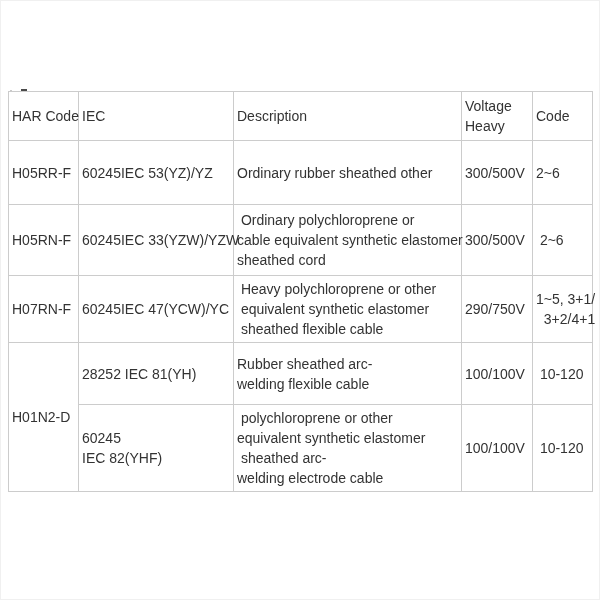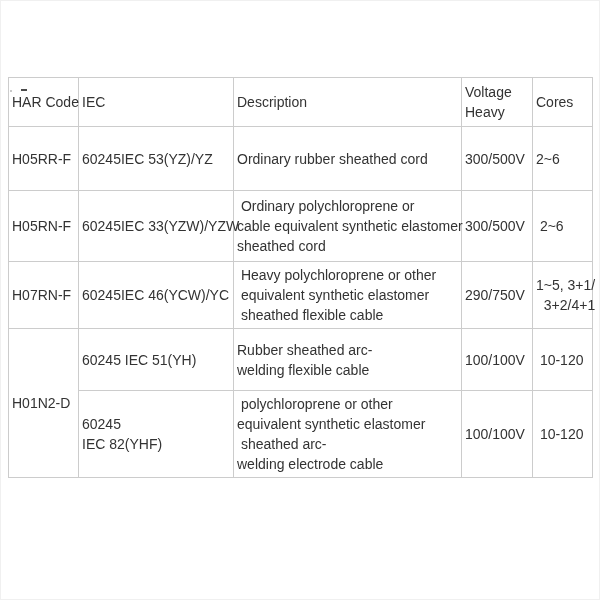--- a/index.html
+++ b/index.html
@@ -16,21 +16,21 @@
     position: absolute; left: 9px; top: 89px;
     width: 2px; height: 2px; background: #c9c9c9;
   }
   .stray-dash {
     position: absolute; left: 20px; top: 88px;
     width: 6px; height: 2px; background: #4a4a4a;
   }
   table.spec {
     position: absolute;
     left: 7px;
-    top: 76px;
+    top: 90px;
     border-collapse: collapse;
     table-layout: fixed;
     width: 584px;
   }
   table.spec th, table.spec td {
     border: 1px solid #cccccc;
     font-size: 14px;
     font-weight: normal;
     color: #333333;
     line-height: 20px;
@@ -62,51 +62,51 @@
       <col style="width:71px">
       <col style="width:60px">
     </colgroup>
     <tbody>
       <tr class="hdr">
         <th>HAR Code</th>
         <th>IEC</th>
         <th>Description</th>
         <th>Voltage
 Heavy</th>
-        <th>Cores</th>
+        <th>Code</th>
       </tr>
       <tr class="r0">
         <td>H05RR-F</td>
         <td>60245IEC 53(YZ)/YZ</td>
-        <td>Ordinary rubber sheathed cord</td>
+        <td>Ordinary rubber sheathed other</td>
         <td>300/500V</td>
         <td>2~6</td>
       </tr>
       <tr class="r1">
         <td>H05RN-F</td>
         <td>60245IEC 33(YZW)/YZW</td>
         <td> Ordinary polychloroprene or
 cable equivalent synthetic elastomer
 sheathed cord</td>
         <td>300/500V</td>
         <td> 2~6</td>
       </tr>
       <tr class="r2">
         <td>H07RN-F</td>
-        <td>60245IEC 46(YCW)/YC</td>
+        <td>60245IEC 47(YCW)/YC</td>
         <td> Heavy polychloroprene or other
  equivalent synthetic elastomer
  sheathed flexible cable</td>
         <td>290/750V</td>
         <td>1~5, 3+1/
   3+2/4+1</td>
       </tr>
       <tr class="r3">
         <td rowspan="2">H01N2-D</td>
-        <td>60245 IEC 51(YH)</td>
+        <td>28252 IEC 81(YH)</td>
         <td>Rubber sheathed arc-
 welding flexible cable</td>
         <td>100/100V</td>
         <td> 10-120</td>
       </tr>
       <tr class="r4">
         <td>60245
 IEC 82(YHF)</td>
         <td> polychloroprene or other
 equivalent synthetic elastomer

